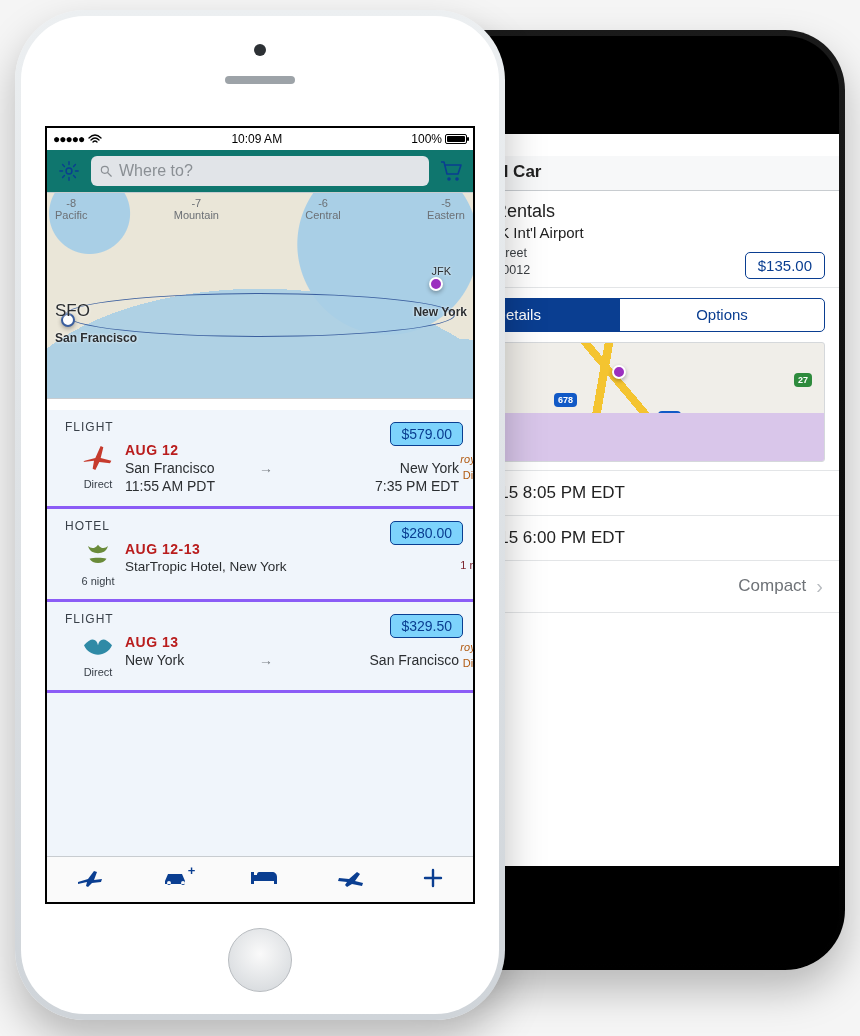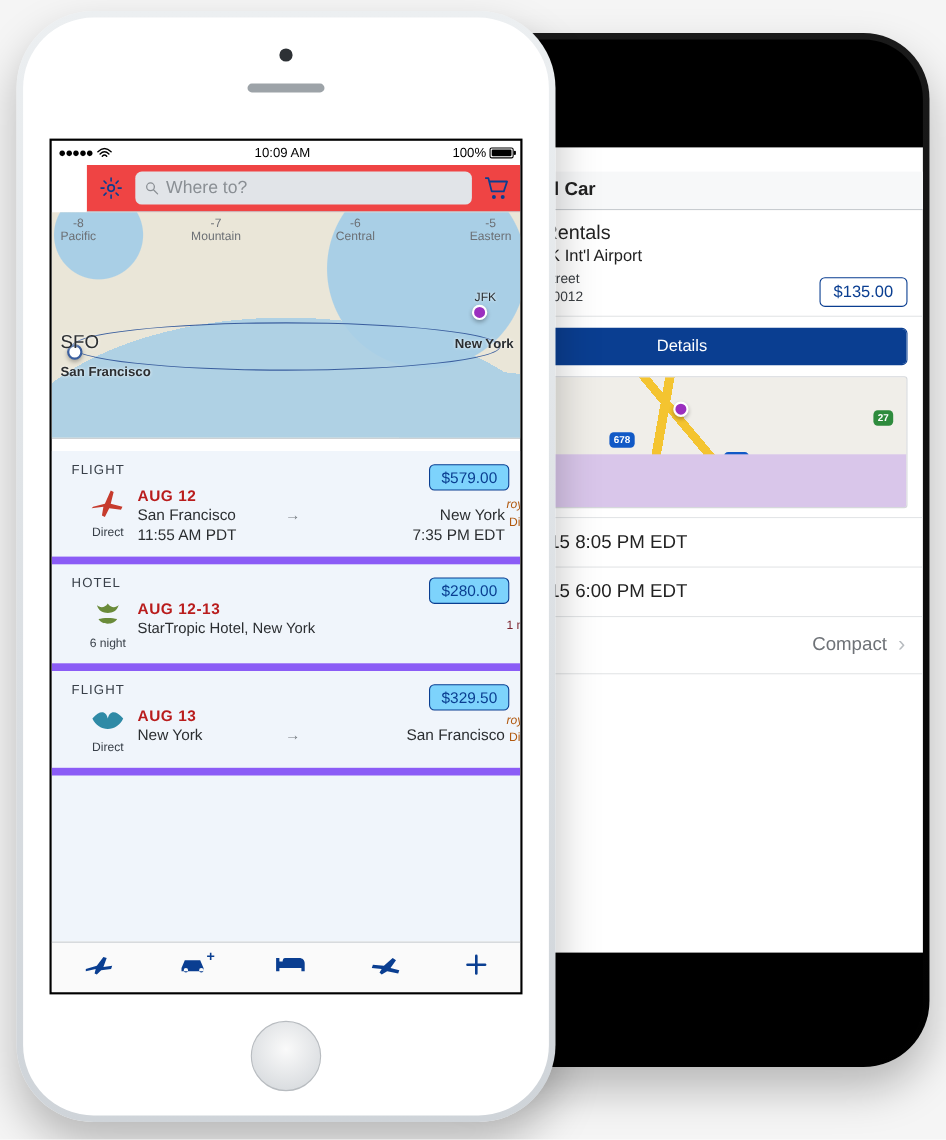--- a/index.html
+++ b/index.html
@@ -108,22 +108,21 @@
     content:""; position:absolute; right:-3px; top:2px; width:2px; height:4px;
     background: currentColor; border-radius:1px;
   }
   .battery .fill { position:absolute; inset:1px; background: currentColor; border-radius:1px;}
 
   
   .topbar {
     display:flex; align-items:center; gap:10px;
     padding: 6px 10px;
     border-bottom: 1px solid #c8ccd0;
-    background:#ef4444;
-    margin-left:32px;
+    background:#0f766e;
   }
   .icon-btn { color:#0a3e91; width:24px; height:24px; display:flex; align-items:center; justify-content:center; }
   .searchbox {
     flex:1;
     background:#e1e4e8; border-radius:6px;
     height:30px; display:flex; align-items:center;
     padding:0 8px; color:#8a8f94; font-size:16px;
   }
   .searchbox svg { margin-right:6px; }
 
@@ -160,21 +159,21 @@
   .pin.sfo { left:14px; top:120px; background:#fff; border:2px solid #3a5e9e;}
   .pin.jfk { right:30px; top:84px; background:#9b2fbf; border:2px solid #fff;}
   .maplabel { position:absolute; font-size:12px; color:#2b2e31; text-shadow:0 0 3px #fff;}
   .maplabel.sfo { left:8px; top:138px; font-weight:600;}
   .maplabel.sfo-code { left:8px; top:108px; font-size:17px;}
   .maplabel.jfk { right:6px; top:112px; font-weight:600;}
   .maplabel.jfk-code { right:22px; top:72px; font-size:11px;}
 
   .itinerary { background:#f0f5fb; }
   .card {
-    border-bottom:7px solid #8b5cf6;
+    border-bottom:3px solid #8b5cf6;
     padding:10px 14px 12px 24px;
     position:relative;
   }
   .card .kind {
     font-size:12px; letter-spacing:1px; color:#394049;
     margin-bottom:8px; margin-left:-6px;
   }
   .card .row { display:flex; align-items:flex-start; }
   .card .iconcol { width:54px; font-size:11px; color:#394049; text-align:center;}
   .card .iconcol svg { display:block; margin:0 auto 4px;}
@@ -312,20 +311,21 @@
         <div class="vloc">New York JFK Int'l Airport</div>
         <div class="vaddr">
           <div>3817 Sullivan Street</div>
           <div>New York, NY 10012</div>
         </div>
         <div class="vprice">$135.00</div>
       </div>
 
       <div class="segmented">
         <div class="active">Details</div>
+        <div>Options</div>
       </div>
 
       <div class="minimap">
         <span class="pin2"></span>
         <span class="shield" style="left:14px; top:66px">878</span>
         <span class="shield" style="left:138px; top:50px">678</span>
         <span class="shield" style="left:242px; top:68px">878</span>
         <span class="shield" style="right:12px; top:30px; background:#2e8b3d">27</span>
       </div>
 

